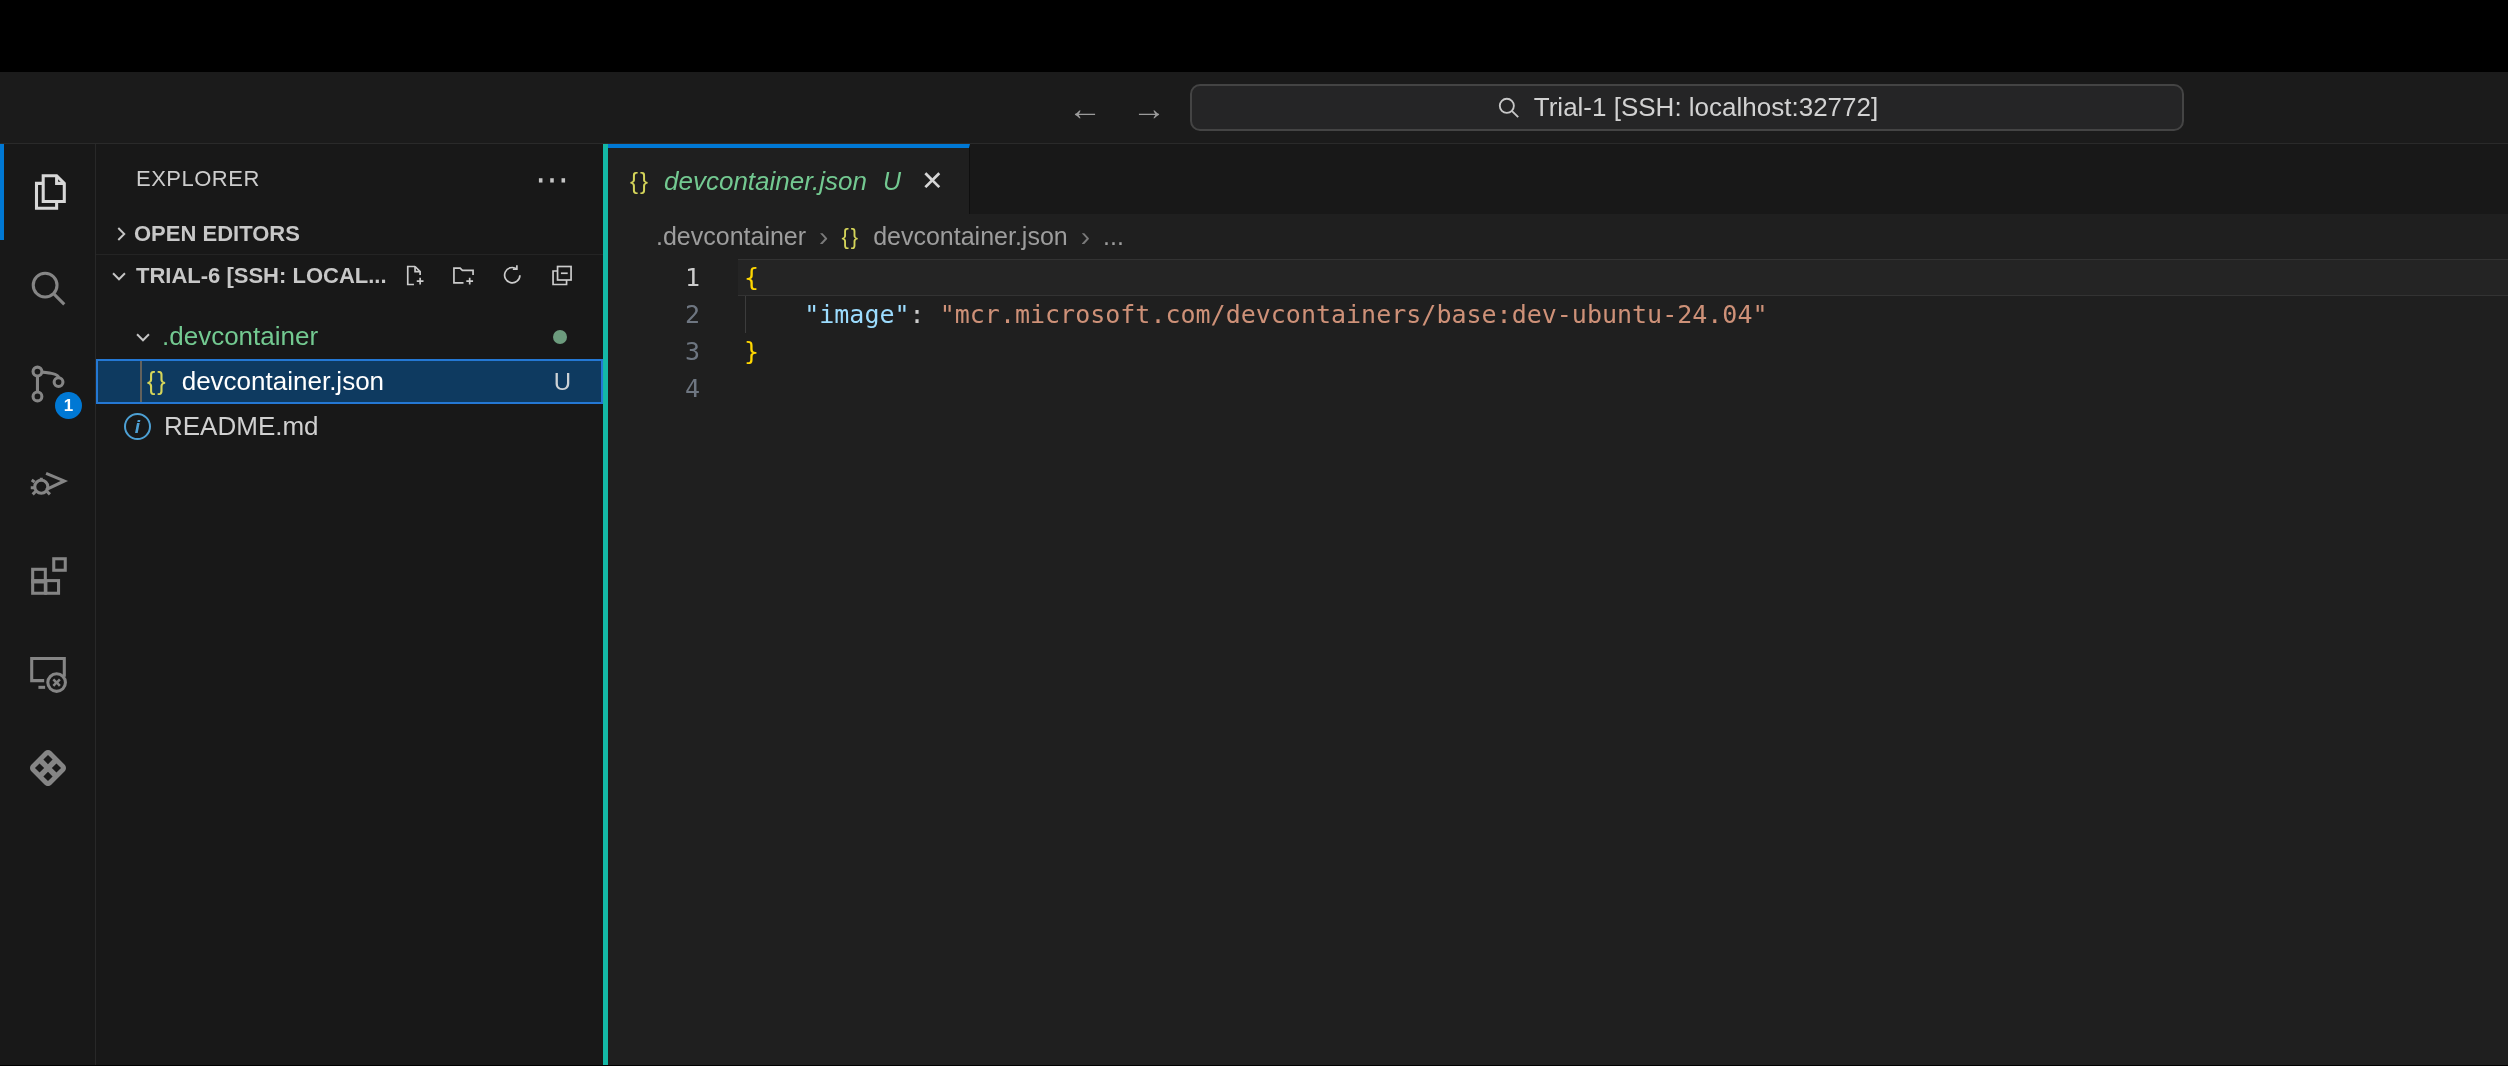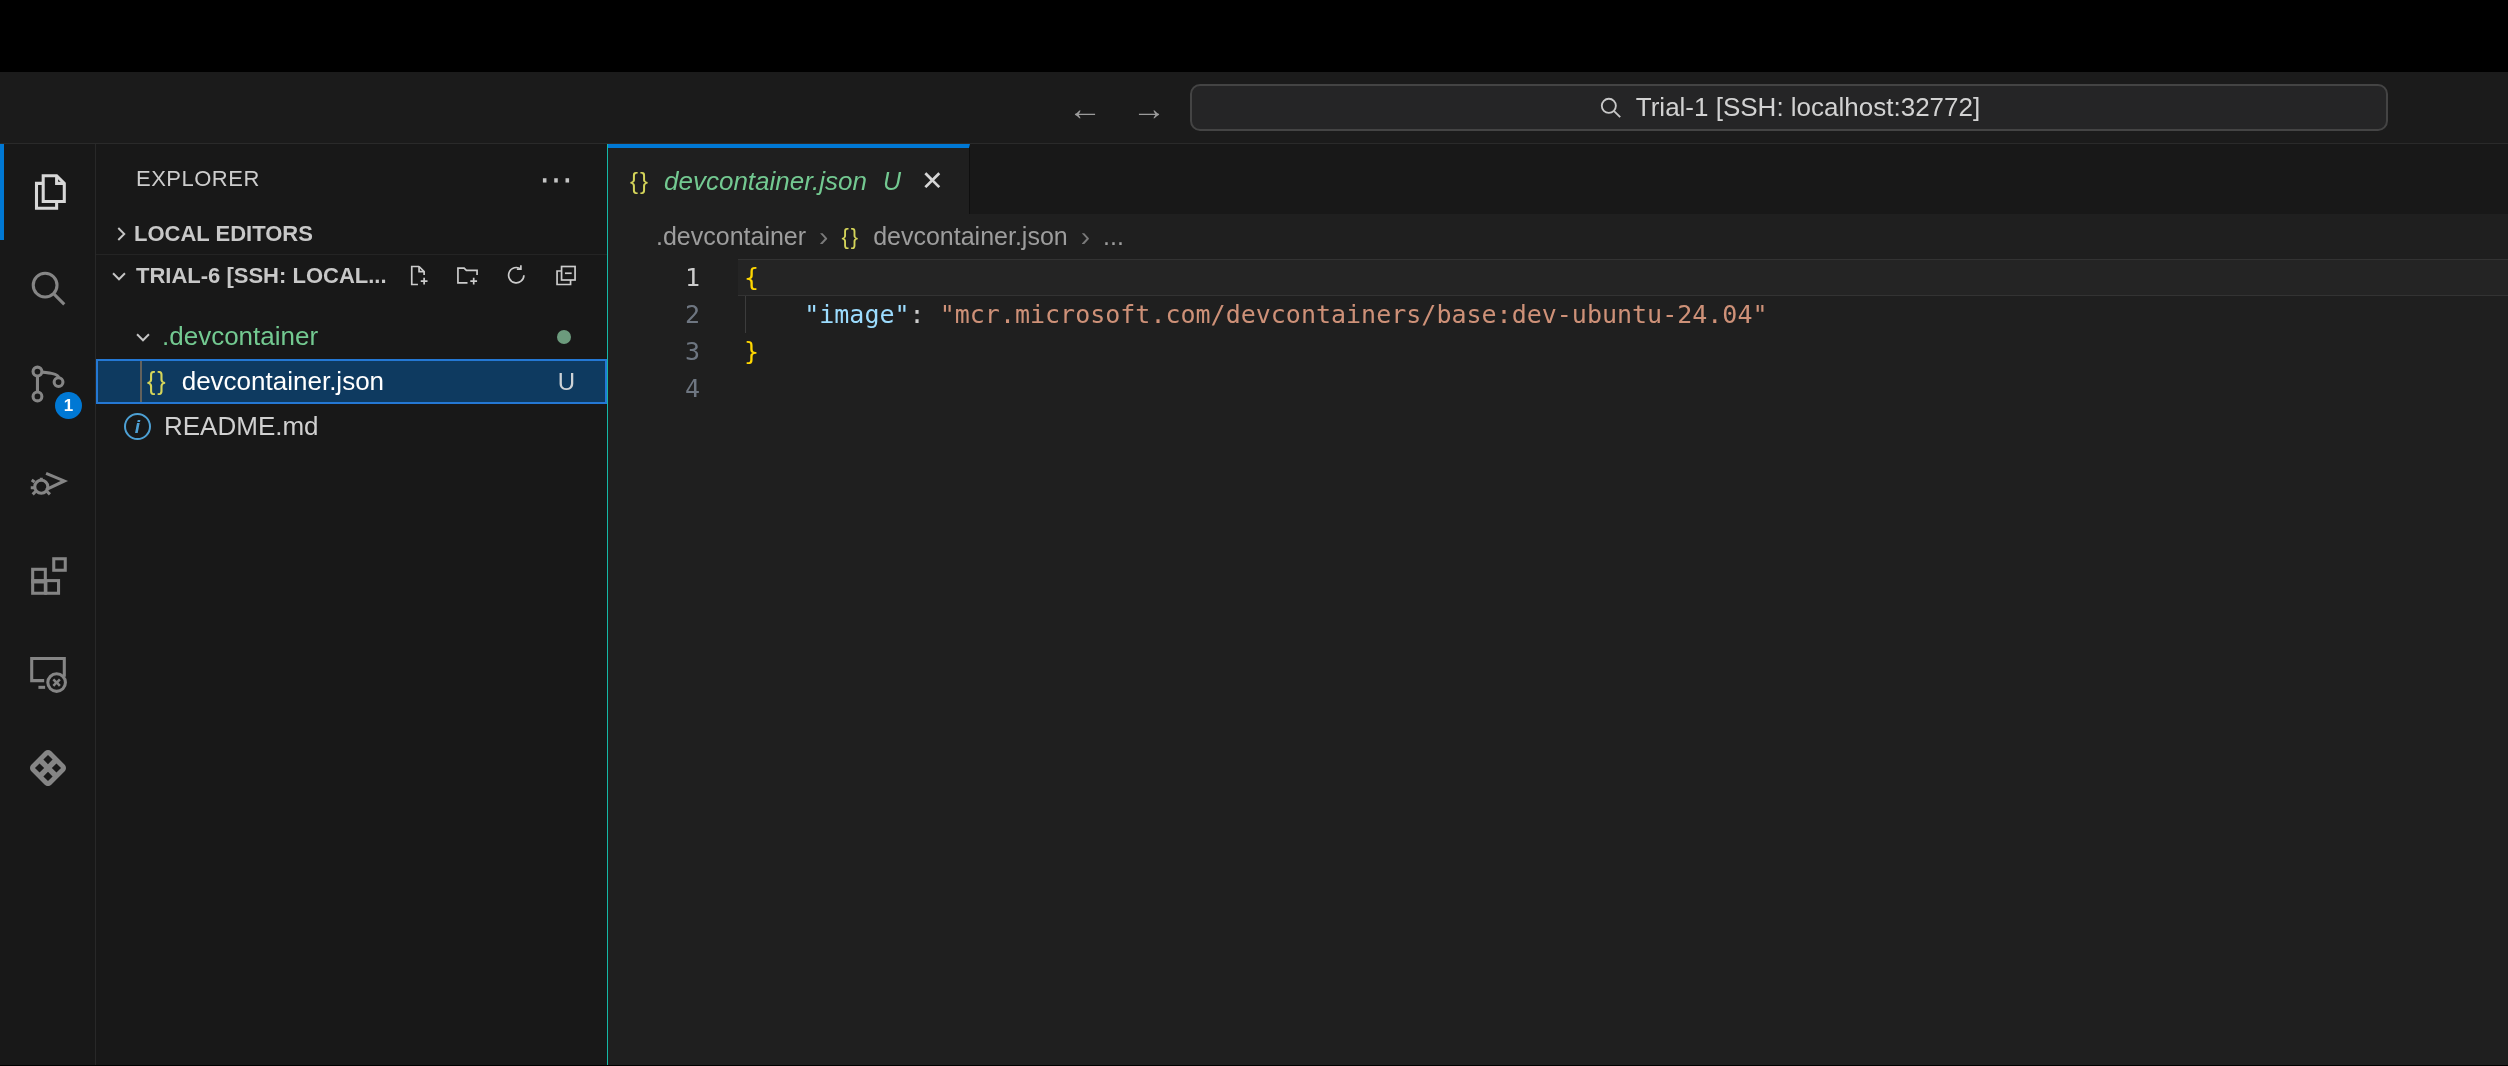--- a/index.html
+++ b/index.html
@@ -5,41 +5,41 @@
   * { margin:0; padding:0; box-sizing:border-box; }
   html,body { width:2508px; height:1066px; background:#000; overflow:hidden;
               font-family:"Liberation Sans", sans-serif; }
   .app { position:relative; width:2508px; height:1066px; background:#000; }
 
   
   .top-black { height:72px; background:#000; }
   .titlebar { position:relative; height:72px; background:#1b1b1b; border-bottom:1px solid #2a2a2a; }
   .nav-arrows { position:absolute; left:1068px; top:0; height:72px; display:flex; align-items:center; gap:30px; }
   .nav-arrow { font-size:34px; color:#9b9b9b; line-height:1; cursor:default; }
-  .command-center { position:absolute; left:1190px; top:12px; width:1198px; height:47px;
+  .command-center { position:absolute; left:1190px; top:12px; width:994px; height:47px;
                     background:#252526; border:2px solid #444444; border-radius:10px;
                     display:flex; align-items:center; justify-content:center; gap:12px; }
   .command-center .cc-text { font-size:26px; color:#d2d2d2; }
 
   
   .workbench { display:flex; height:921px; }
 
   
   .activitybar { width:96px; background:#181818; border-right:1px solid #282828; display:flex; flex-direction:column; }
   .ab-item { position:relative; height:96px; display:flex; align-items:center; justify-content:center; }
   .ab-item svg { width:46px; height:46px; stroke:#858585; fill:none; stroke-width:1.6; }
   .ab-item.active svg { stroke:#d7d7d7; }
   .ab-item.active::before { content:""; position:absolute; left:0; top:0; width:4px; height:96px; background:#0078d4; }
   .ab-item .solid { fill:#858585; stroke:none; }
   .ab-badge { position:absolute; right:13px; bottom:13px; width:27px; height:27px; border-radius:50%;
               background:#0078d4; color:#fff; font-size:17px; font-weight:bold;
               display:flex; align-items:center; justify-content:center; }
 
   
-  .sidebar { width:512px; background:#181818; border-right:1px solid #14b8a6; position:relative; font-size:26px; color:#cccccc; }
+  .sidebar { width:512px; background:#181818; border-right:5px solid #14b8a6; position:relative; font-size:26px; color:#cccccc; }
   .sb-title { height:70px; display:flex; align-items:center; justify-content:space-between; padding:0 34px 0 40px; }
   .sb-title-label { font-size:22px; color:#cccccc; letter-spacing:0.5px; }
   .sb-more { font-size:34px; color:#c5c5c5; line-height:0.6; cursor:pointer; }
   .sb-section { display:flex; align-items:center; font-weight:bold; font-size:22px; color:#c8c8c8; }
   .sb-section.open-editors { height:40px; padding-left:12px; }
   .sb-section.workspace { height:42px; padding-left:10px; border-top:1px solid #242424; }
   .chev { width:26px; height:26px; flex:0 0 auto; }
   .chev polyline { fill:none; stroke:#c5c5c5; stroke-width:1.8; }
   .ws-label { margin-left:4px; white-space:nowrap; overflow:hidden; max-width:280px; }
   .ws-actions { margin-left:auto; display:flex; align-items:center; gap:22px; padding-right:28px; }
@@ -170,21 +170,21 @@
     <div class="sidebar">
       <div class="sb-title">
         <span class="sb-title-label">EXPLORER</span>
         <span class="sb-more">⋯</span>
       </div>
 
       <div class="sb-section open-editors">
         <svg class="chev" viewBox="0 0 24 24">
             <polyline points="9.5 6.5 15 12 9.5 17.5"></polyline>
           </svg>
-        <span>LOCAL EDITORS</span>
+        <span>OPEN EDITORS</span>
       </div>
 
       <div class="sb-section workspace">
         <svg class="chev" viewBox="0 0 24 24">
             <polyline points="6.5 9.5 12 15 17.5 9.5"></polyline>
           </svg>
         <span class="ws-label">TRIAL-6 [SSH: LOCAL...</span>
         <span class="ws-actions">
           <svg viewBox="0 0 24 24">
               <path d="M12.5 4 H6 V20 H11.5"></path>

